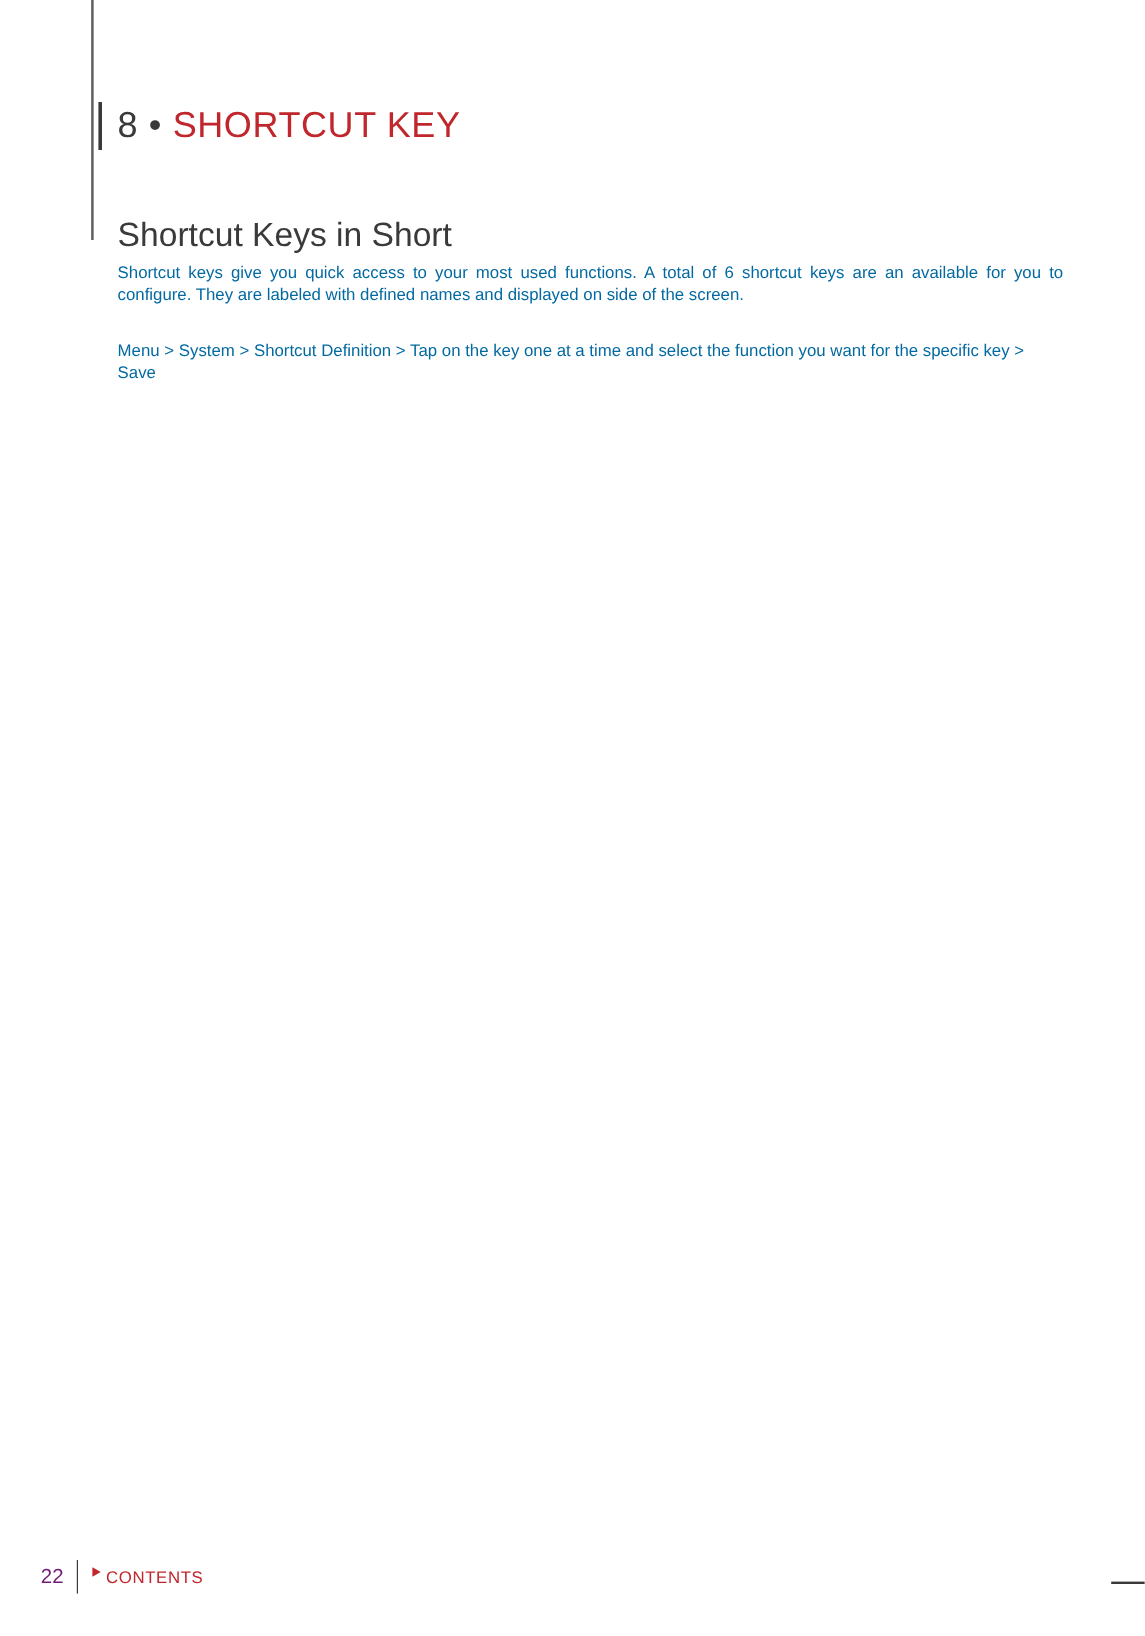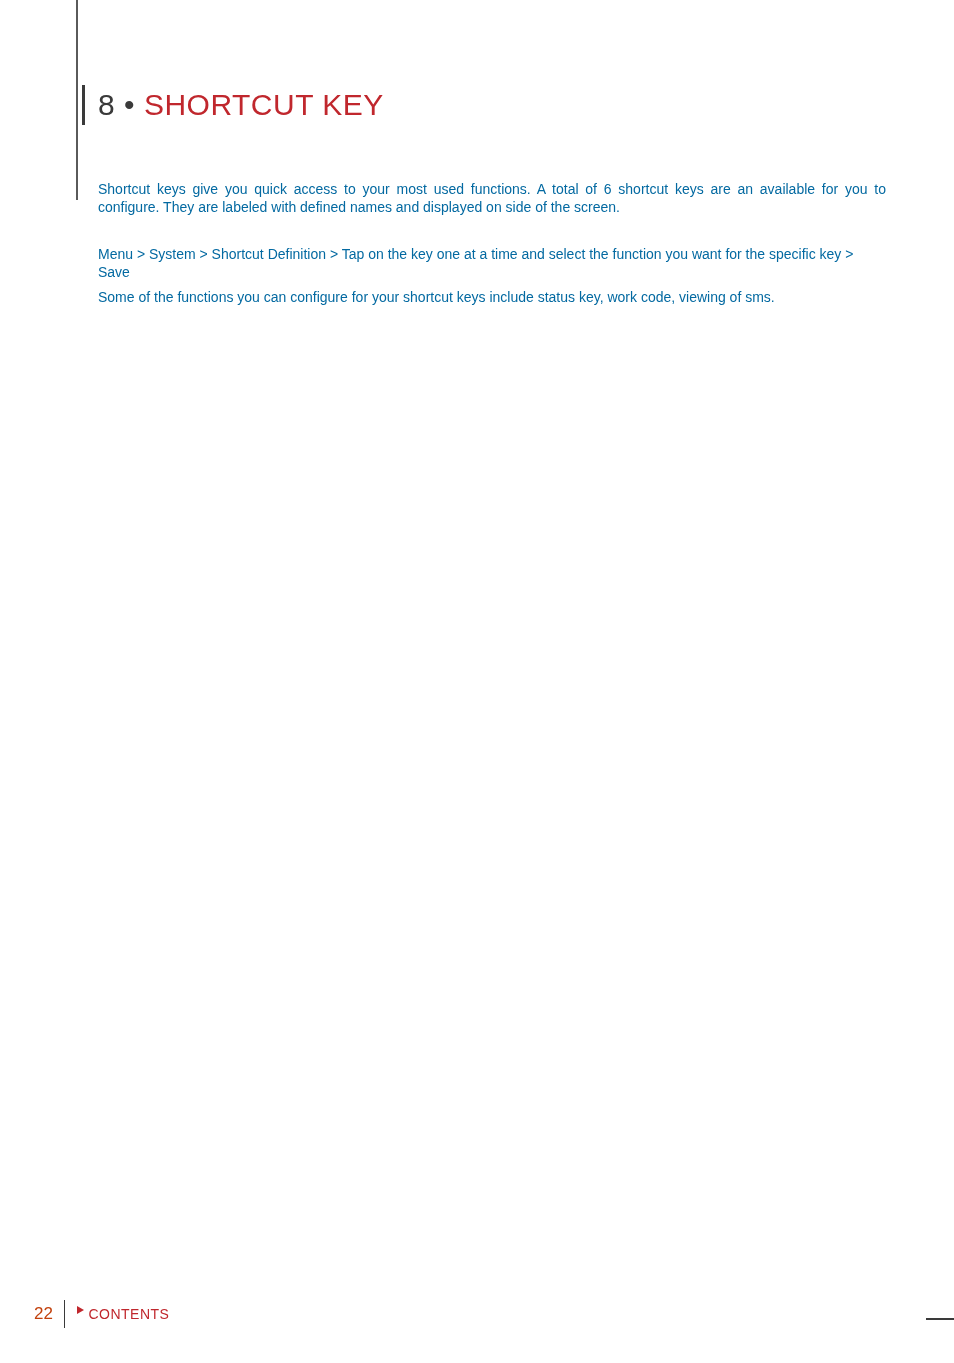--- a/index.html
+++ b/index.html
@@ -71,21 +71,21 @@
     }
     .footer {
       position: absolute;
       left: 34px;
       bottom: 35px;
       display: flex;
       align-items: center;
     }
     .page-number {
       font-size: 17px;
-      color: #c2410c;
+      color: #701a75;
       padding-right: 11px;
     }
     .footer-divider {
       width: 1.5px;
       height: 28px;
       background: #3a3a3a;
       margin-right: 12px;
     }
     .contents-link {
       display: flex;
@@ -118,26 +118,26 @@
 <div class="page-margin-left"></div>
 <div class="chapter-bar"></div>
 
 <div class="chapter-title">
   <span class="chapter-number">8</span><span class="chapter-number"> • </span><span class="chapter-name">SHORTCUT KEY</span>
 </div>
 
 <div class="content">
 
   <div class="section">
+    <h2 class="section-heading">Shortcut Keys in Short</h2>
     <p class="body-text justify">Shortcut keys give you quick access to your most used functions. A total of 6 shortcut keys are an available for you to configure. They are labeled with defined names and displayed on side of the screen.</p>
   </div>
 
   <div class="section">
     <p class="body-text">Menu &gt; System &gt; Shortcut Definition &gt; Tap on the key one at a time and select the function you want for the specific key &gt; Save</p>
-    <p class="body-text">Some of the functions you can configure for your shortcut keys include status key, work code, viewing of sms.</p>
   </div>
 
 </div>
 
 <div class="footer">
   <span class="page-number">22</span>
   <div class="footer-divider"></div>
   <a class="contents-link">
     <span class="triangle-icon"></span>
     <span>CONTENTS</span>

